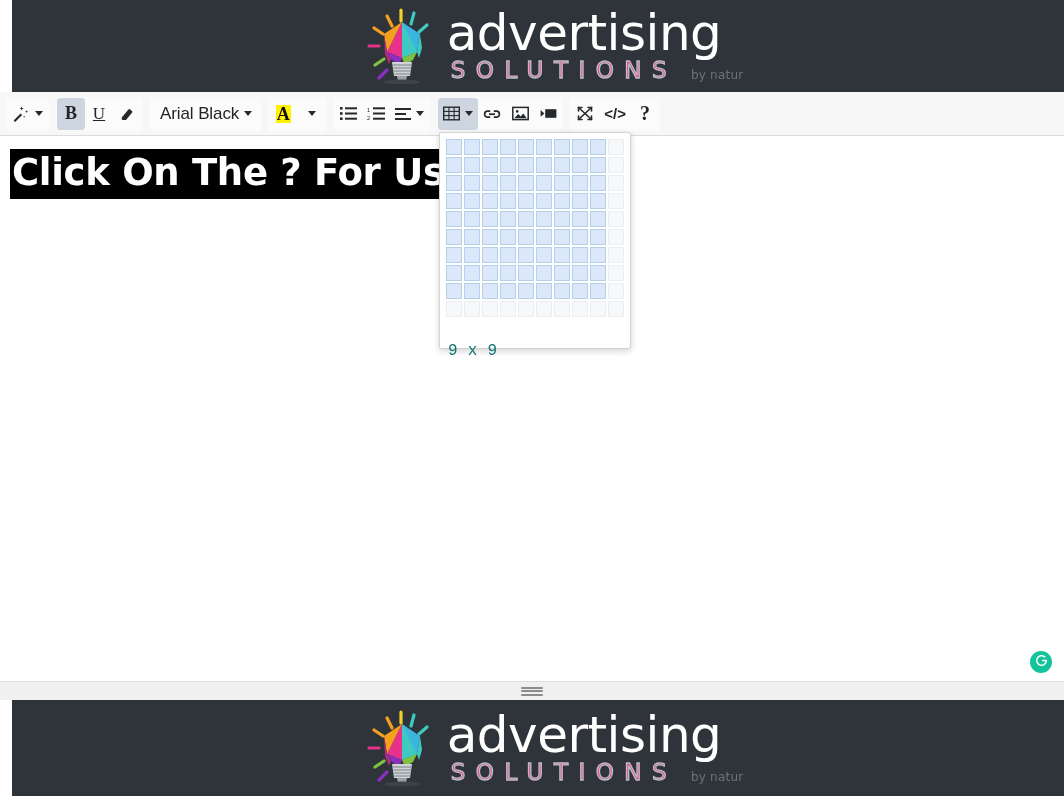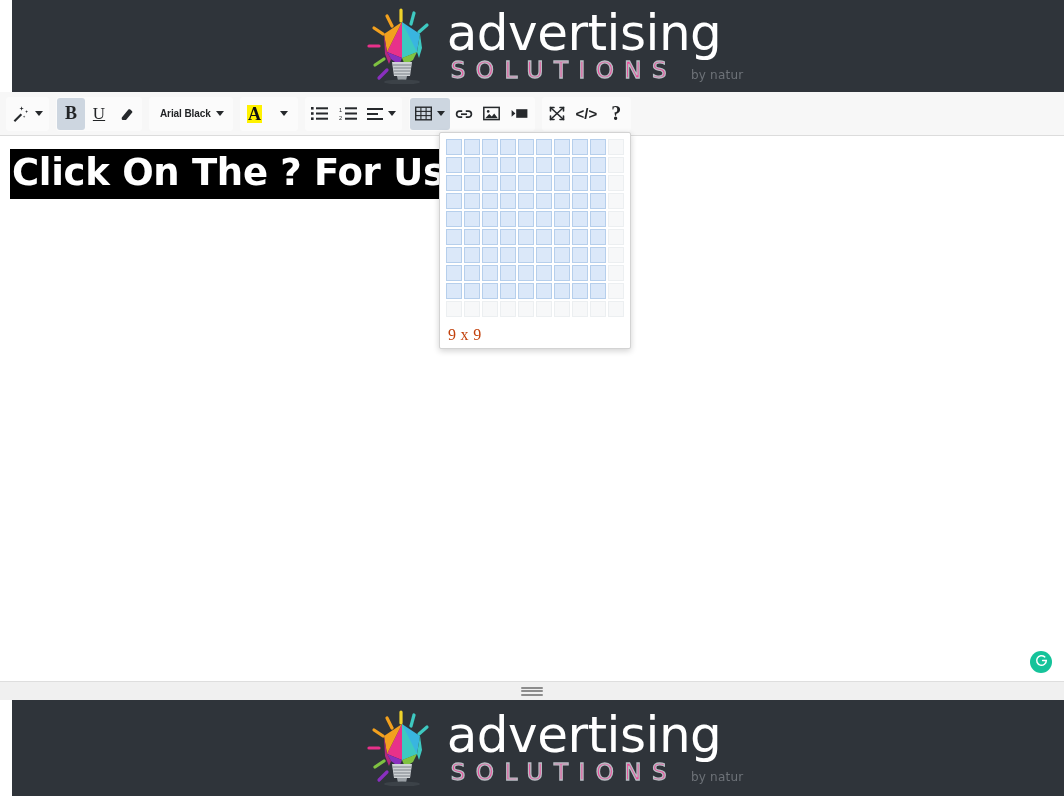--- a/index.html
+++ b/index.html
@@ -121,22 +121,22 @@
   }
   .tbtn svg { display: block; }
   .caret {
     width: 0; height: 0;
     border-left: 4px solid transparent;
     border-right: 4px solid transparent;
     border-top: 5px solid #26292c;
     margin-left: 2px;
   }
   .fontbtn {
-    font-weight: bold;
-    font-size: 10px;
+    font-weight: normal;
+    font-size: 17px;
     padding: 0 8px 0 10px;
     letter-spacing: -0.1px;
     color: #222426;
   }
   .bold-glyph { font-family: "Liberation Serif", serif; font-weight: bold; font-size: 18px; }
   .u-glyph { font-family: "Liberation Serif", serif; font-size: 17px; text-decoration: underline; }
   .code-glyph { font-family: "Liberation Sans", sans-serif; font-size: 15px; font-weight: 600; }
   .q-glyph { font-family: "Liberation Serif", serif; font-size: 20px; font-weight: bold; }
   .a-glyph {
     font-family: "Liberation Serif", serif;
@@ -229,25 +229,25 @@
     width: 16px; height: 16px;
     border: 1px solid #eceff1;
     background: #f7f8f9;
     cursor: pointer;
   }
   .cell.on {
     border: 1px solid #b6cfec;
     background: #dbe8f9;
   }
   .gridlabel {
-    margin-top: 7px;
+    margin-top: 23px;
     margin-left: 2px;
-    font-family: Liberation Serif, serif;
+    font-family: Liberation Mono, monospace;
     font-size: 16px;
-    color: #c2410c;
+    color: #0f766e;
     letter-spacing: 0.3px;
   }
 </style>
 </head>
 <body>
 
 <div class="page">
 
   <div class="brandbar header">
     <div class="logo">

